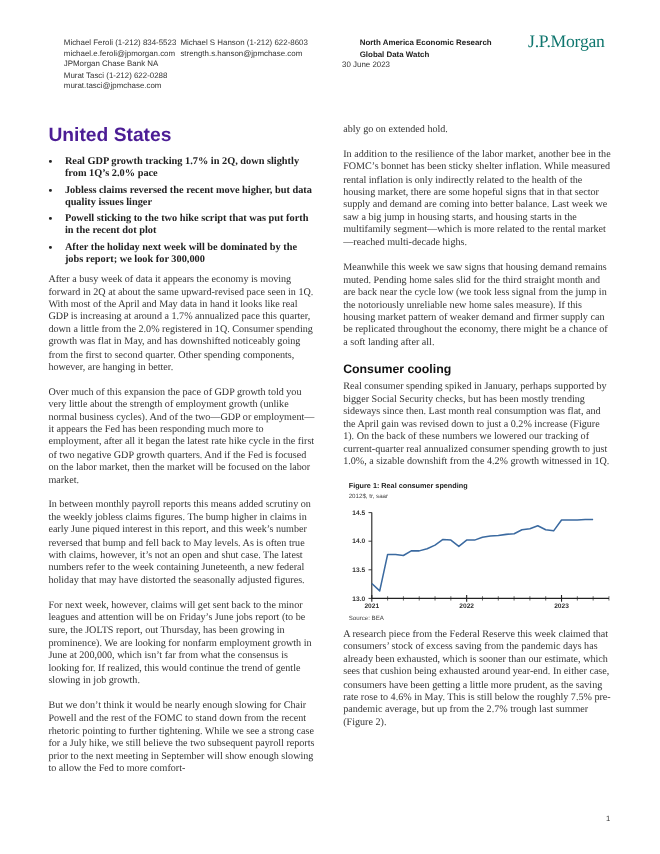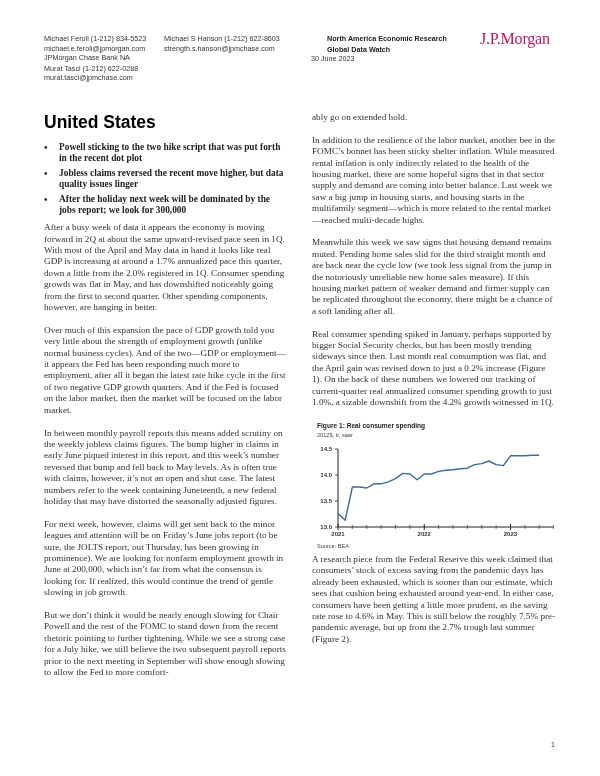--- a/index.html
+++ b/index.html
@@ -1,27 +1,27 @@
 <!DOCTYPE html>
 <html><head>
 <meta charset="utf-8">
 <style>
   html, body { margin:0; padding:0; background:#fff; }
   body { width:600px; height:776px; position:relative; overflow:hidden; color:#222; }
   .hdr { position:absolute; top:34px; font-family:"Liberation Sans", sans-serif; font-size:7.2px; line-height:9.6px; color:#333; }
   .hdr div { white-space:nowrap; }
-  #h-col1 { left:44px; }
+  #h-col1 { left:58px; }
   #h-col2 { left:164px; }
   #h-col3 { left:311px; }
   #h-col3 .b { font-weight:bold; color:#222;padding-left:16px; }
-  #logo { position:absolute; left:480px; top:30px; font-family:"Liberation Serif", serif; font-size:16px; color:#be185d; letter-spacing:-0.2px; }
+  #logo { position:absolute; left:480px; top:30px; font-family:"Liberation Serif", serif; font-size:16px; color:#0f766e; letter-spacing:-0.2px; }
   .col { position:absolute; top:112px; width:244px; font-family:"Liberation Serif", serif; font-size:9.2px; line-height:11.4px; color:#333; }
   #colL { left:44px; }
   #colR { left:312px; }
-  h1 { font-family:"Liberation Sans", sans-serif; font-weight:bold; font-size:17.5px; margin:0 0 10px 0; color:#000000; line-height:20px; }
+  h1 { font-family:"Liberation Sans", sans-serif; font-weight:bold; font-size:17.5px; margin:0 0 10px 0; color:#4c1d95; line-height:20px; }
   ul.bul { list-style:none; margin:0 0 6px 0; padding:0; }
   ul.bul li { position:relative; padding-left:15px; font-weight:bold; font-size:9.4px; line-height:11.2px; margin-bottom:3.5px; color:#222; }
   ul.bul li::before { content:"\2022"; position:absolute; left:0; top:0; font-size:10px; }
   p { margin:0 0 11.4px 0; }
   h2 { font-family:"Liberation Sans", sans-serif; font-weight:bold; font-size:11.2px; margin:2px 0 3px 0; color:#111; line-height:14px; }
   #fig { position:relative; width:244px; height:130px; margin:8px 0 4px 0; }
   #fig-title { position:absolute; left:5px; top:0; font-family:"Liberation Sans", sans-serif; font-weight:bold; font-size:6.6px; color:#222; }
   #fig-sub { position:absolute; left:5px; top:10px; font-family:"Liberation Sans", sans-serif; font-size:5.6px; color:#444; }
   #fig-src { position:absolute; left:5px; top:121px; font-family:"Liberation Sans", sans-serif; font-size:5.6px; color:#444; }
   #chart-svg { position:absolute; left:0; top:0; }
@@ -44,35 +44,37 @@
 <div class="hdr" id="h-col3">
   <div class="b">North America Economic Research</div>
   <div class="b" style="margin-top:1px">Global Data Watch</div>
   <div>30 June 2023</div>
 </div>
 <div id="logo">J.P.Morgan</div>
 
 <div class="col" id="colL">
   <h1>United States</h1>
   <ul class="bul">
+    <li>Real GDP growth tracking 1.7% in 2Q, down slightly from 1Q’s 2.0% pace</li>
+    <li>Jobless claims reversed the recent move higher, but data quality issues linger</li>
     <li>Powell sticking to the two hike script that was put forth in the recent dot plot</li>
-    <li>Jobless claims reversed the recent move higher, but data quality issues linger</li>
     <li>After the holiday next week will be dominated by the jobs report; we look for 300,000</li>
   </ul>
   <p>After a busy week of data it appears the economy is moving forward in 2Q at about the same upward-revised pace seen in 1Q. With most of the April and May data in hand it looks like real GDP is increasing at around a 1.7% annualized pace this quarter, down a little from the 2.0% registered in 1Q. Consumer spending growth was flat in May, and has downshifted noticeably going from the first to second quarter. Other spending components, however, are hanging in better.</p>
   <p>Over much of this expansion the pace of GDP growth told you very little about the strength of employment growth (unlike normal business cycles). And of the two—GDP or employment—it appears the Fed has been responding much more to employment, after all it began the latest rate hike cycle in the first of two negative GDP growth quarters. And if the Fed is focused on the labor market, then the market will be focused on the labor market.</p>
   <p>In between monthly payroll reports this means added scrutiny on the weekly jobless claims figures. The bump higher in claims in early June piqued interest in this report, and this week’s number reversed that bump and fell back to May levels. As is often true with claims, however, it’s not an open and shut case. The latest numbers refer to the week containing Juneteenth, a new federal holiday that may have distorted the seasonally adjusted figures.</p>
   <p>For next week, however, claims will get sent back to the minor leagues and attention will be on Friday’s June jobs report (to be sure, the JOLTS report, out Thursday, has been growing in prominence). We are looking for nonfarm employment growth in June at 200,000, which isn’t far from what the consensus is looking for. If realized, this would continue the trend of gentle slowing in job growth.</p>
   <p id="lastL">But we don’t think it would be nearly enough slowing for Chair Powell and the rest of the FOMC to stand down from the recent rhetoric pointing to further tightening. While we see a strong case for a July hike, we still believe the two subsequent payroll reports prior to the next meeting in September will show enough slowing to allow the Fed to more comfort-</p>
 </div>
 
 <div class="col" id="colR">
   <p id="carry">ably go on extended hold.</p>
   <p>In addition to the resilience of the labor market, another bee in the FOMC’s bonnet has been sticky shelter inflation. While measured rental inflation is only indirectly related to the health of the housing market, there are some hopeful signs that in that sector supply and demand are coming into better balance. Last week we saw a big jump in housing starts, and housing starts in the multifamily segment—which is more related to the rental market—reached multi-decade highs.</p>
   <p>Meanwhile this week we saw signs that housing demand remains muted. Pending home sales slid for the third straight month and are back near the cycle low (we took less signal from the jump in the notoriously unreliable new home sales measure). If this housing market pattern of weaker demand and firmer supply can be replicated throughout the economy, there might be a chance of a soft landing after all.</p>
+  <h2>Consumer cooling</h2>
   <p>Real consumer spending spiked in January, perhaps supported by bigger Social Security checks, but has been mostly trending sideways since then. Last month real consumption was flat, and the April gain was revised down to just a 0.2% increase (Figure 1). On the back of these numbers we lowered our tracking of current-quarter real annualized consumer spending growth to just 1.0%, a sizable downshift from the 4.2% growth witnessed in 1Q.</p>
   <div id="fig">
     <div id="fig-title">Figure 1: Real consumer spending</div>
     <div id="fig-sub">2012$, tr, saar</div>
     <svg id="chart-svg" width="244" height="130">
         <line x1="26" y1="29" x2="26" y2="107" stroke="#222" stroke-width="1"></line>
         <line x1="26" y1="107" x2="241.59322033898306" y2="107" stroke="#222" stroke-width="1.2"></line>
         <line x1="23" y1="107" x2="26" y2="107" stroke="#222" stroke-width="0.8"></line>
         <text x="20" y="109" text-anchor="end" font-size="6" font-weight="bold" font-family="Liberation Sans, sans-serif" fill="#333">13.0</text>
         <line x1="23" y1="81" x2="26" y2="81" stroke="#222" stroke-width="0.8"></line>

